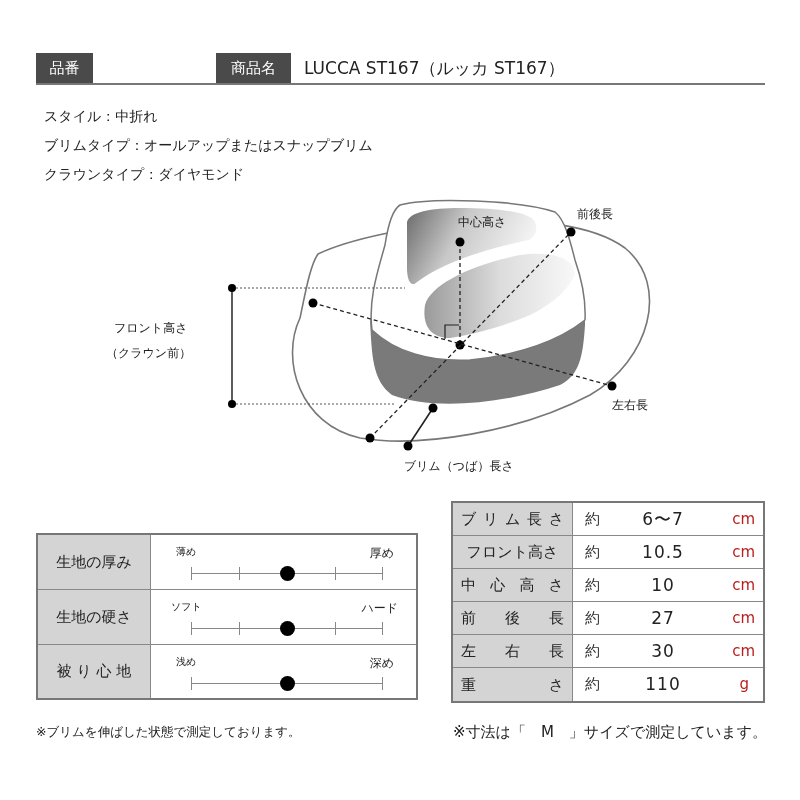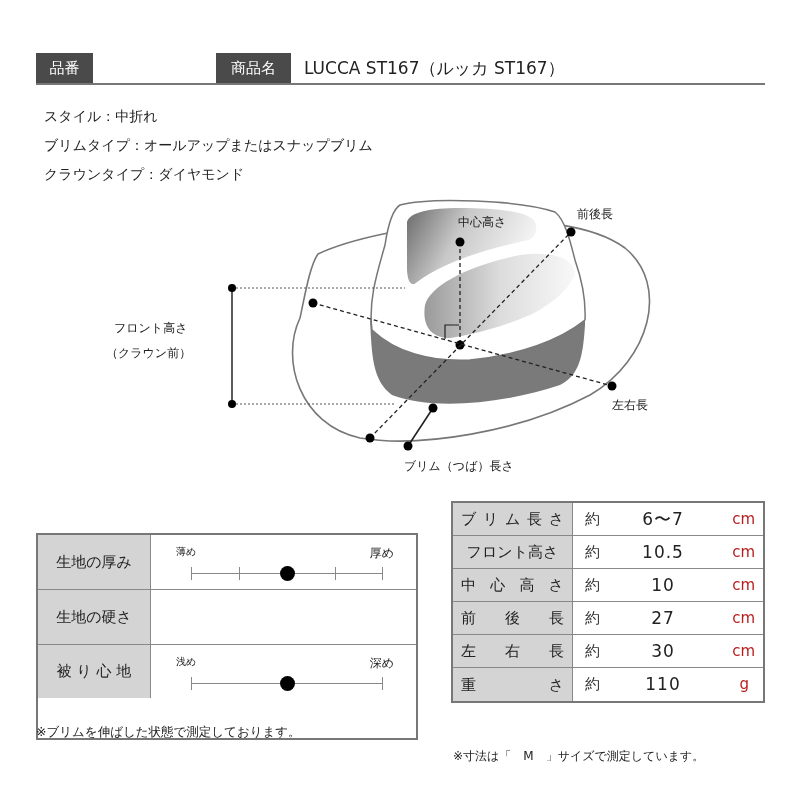--- a/index.html
+++ b/index.html
@@ -18,21 +18,21 @@
   
   .style-lines { position: absolute; left: 44px; top: 106px; }
   .style-line { font-size: 14px; height: 29px; line-height: 20px; color: #222; }
 
   
   .diagram { position: absolute; left: 0; top: 190px; width: 800px; height: 300px; }
   .diagram svg { position: absolute; left: 0; top: 0; }
   .dlabel { position: absolute; font-size: 12px; color: #222; white-space: nowrap; }
 
   
-  .char-table { position: absolute; left: 36px; top: 533px; width: 382px; height: 207px; border: 2px solid #777; text-align: center; }
+  .char-table { position: absolute; left: 36px; top: 533px; width: 382px; height: 167px; border: 2px solid #777; text-align: center; }
   .char-row { position: absolute; left: 0; width: 378px; height: 55px; border-bottom: 1px solid #888; }
   .char-row:last-child { border-bottom: none; }
   .char-label { position: absolute; left: 0; top: 0; width: 113px; height: 100%; background: #d4d4d4; border-right: 1px solid #888;
     font-size: 15px; display: flex; align-items: center; justify-content: center; color: #222; }
   .char-scale { position: absolute; left: 113px; top: 0; right: 0; height: 100%; }
   .scale-left { position: absolute; left: 25px; top: 10px; font-size: 10px; color: #222; }
   .scale-right { position: absolute; right: 22px; top: 10px; font-size: 12px; color: #222; }
   .scale-line { position: absolute; left: 40px; top: 38px; width: 192px; height: 1px; background: #888; }
   .tick { position: absolute; top: -6px; width: 1px; height: 13px; background: #888; }
   .dot { position: absolute; top: -7px; width: 15px; height: 15px; border-radius: 50%; background: #000; }
@@ -44,21 +44,21 @@
   .spec-label { position: absolute; left: 0; top: 0; width: 120px; height: 100%; background: #d4d4d4; border-right: 1px solid #888;
     font-size: 15px; line-height: 32px; color: #222; padding: 0 8px; }
   .spec-label.spaced { display: flex; justify-content: space-between; align-items: center; }
   .spec-approx { position: absolute; left: 132px; top: 0; line-height: 32px; font-size: 15px; color: #333; }
   .spec-value { position: absolute; left: 160px; width: 100px; top: 0; line-height: 32px; font-size: 17px; text-align: center; color: #222; letter-spacing: 1px; }
   .spec-unit { position: absolute; right: 8px; top: 0; line-height: 32px; font-size: 15px; color: #b91c1c; }
 
   
   .notes-left { position: absolute; left: 36px; top: 722px; font-size: 12.5px; color: #222; }
   .notes-left div { height: 20px; line-height: 20px; }
-  .note-right { position: absolute; left: 453px; top: 722px; font-size: 12px; color: #222; line-height: 20px; margin-top: 24px; }
+  .note-right { position: absolute; left: 453px; top: 722px; font-size: 15px; color: #222; line-height: 20px; }
 </style>
 </head>
 <body>
 
 <div class="header">
   <div class="hcell hlabel h1">品番</div>
   <div class="hcell hlabel h3">商品名</div>
   <div class="hcell h4">LUCCA ST167（ルッカ ST167）</div>
 </div>
 
@@ -139,20 +139,31 @@
         <span class="tick" style="left:0;"></span>
         <span class="tick" style="left:48px;"></span>
         <span class="tick" style="left:144px;"></span>
         <span class="tick" style="left:191px;"></span>
         <span class="dot" style="left:89px;"></span>
       </div>
     </div>
   </div>
   <div class="char-row" style="top:55px;">
     <div class="char-label">生地の硬さ</div>
+    <div class="char-scale">
+      <span class="scale-left" style="left:20px;">ソフト</span>
+      <span class="scale-right" style="right:18px;">ハード</span>
+      <div class="scale-line">
+        <span class="tick" style="left:0;"></span>
+        <span class="tick" style="left:48px;"></span>
+        <span class="tick" style="left:144px;"></span>
+        <span class="tick" style="left:191px;"></span>
+        <span class="dot" style="left:89px;"></span>
+      </div>
+    </div>
   </div>
   <div class="char-row" style="top:110px; height:53px;">
     <div class="char-label">被 り 心 地</div>
     <div class="char-scale">
       <span class="scale-left">浅め</span>
       <span class="scale-right">深め</span>
       <div class="scale-line">
         <span class="tick" style="left:0;"></span>
         <span class="tick" style="left:191px;"></span>
         <span class="dot" style="left:89px;"></span>

